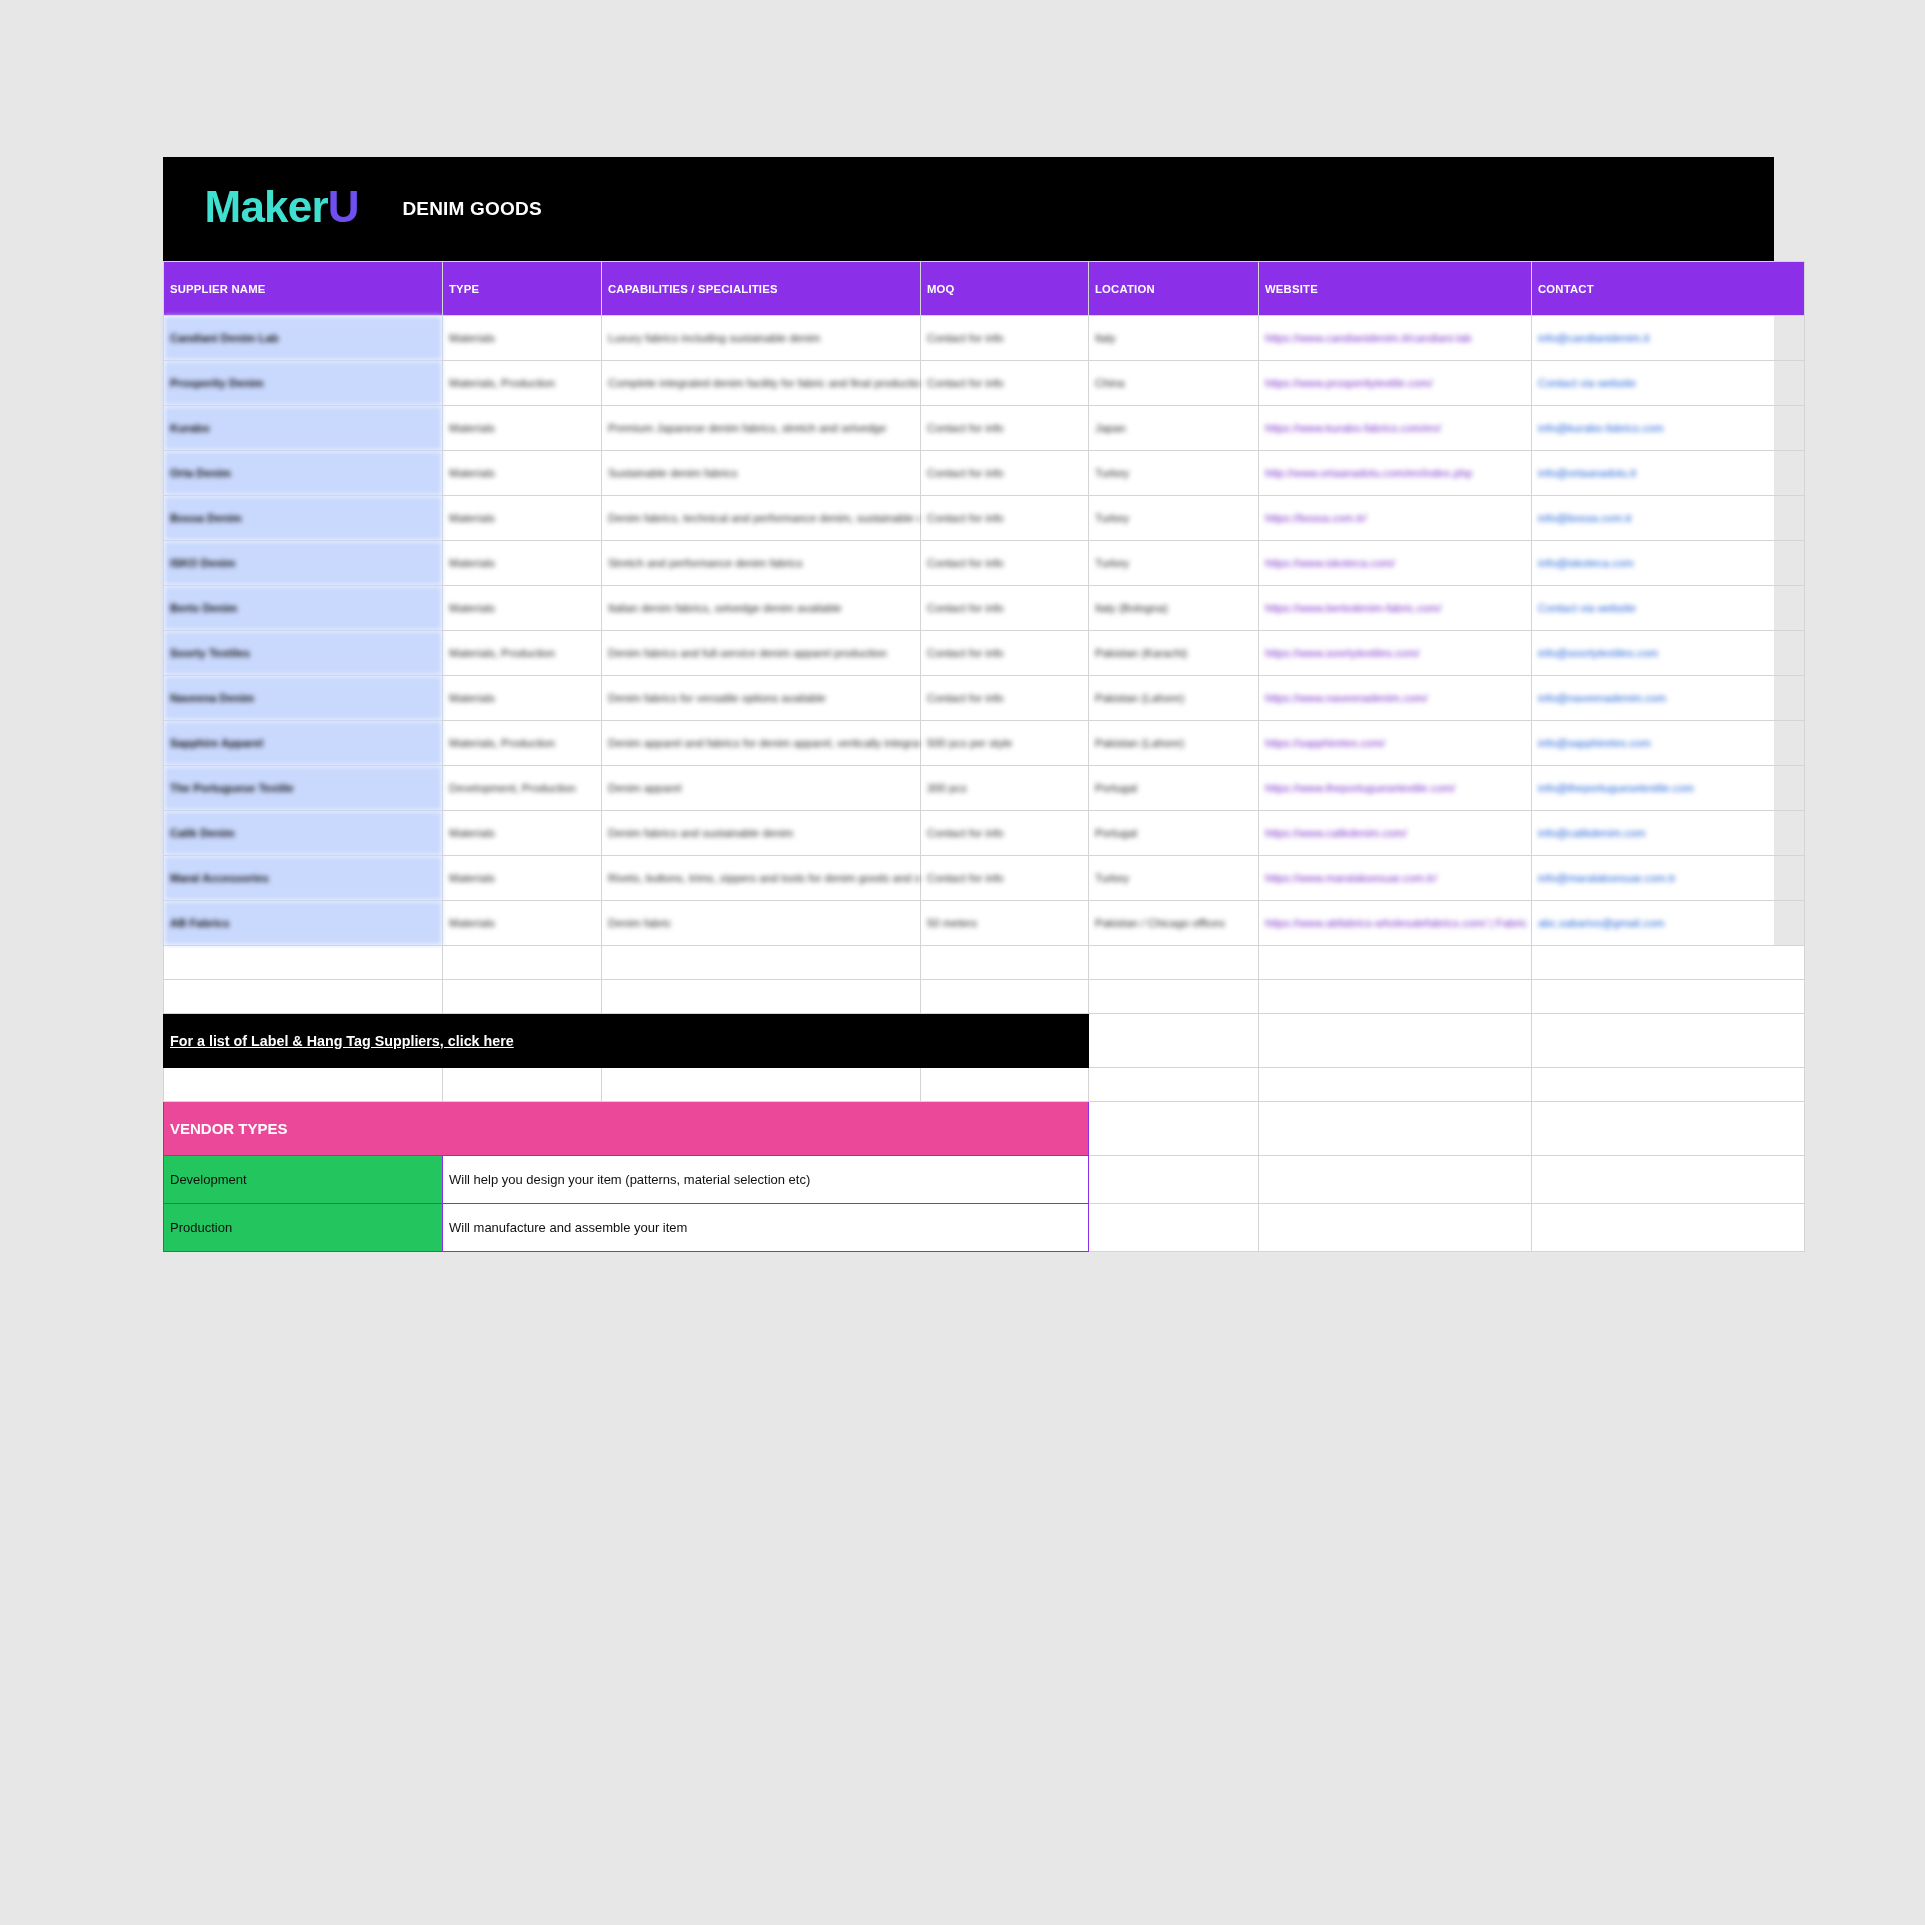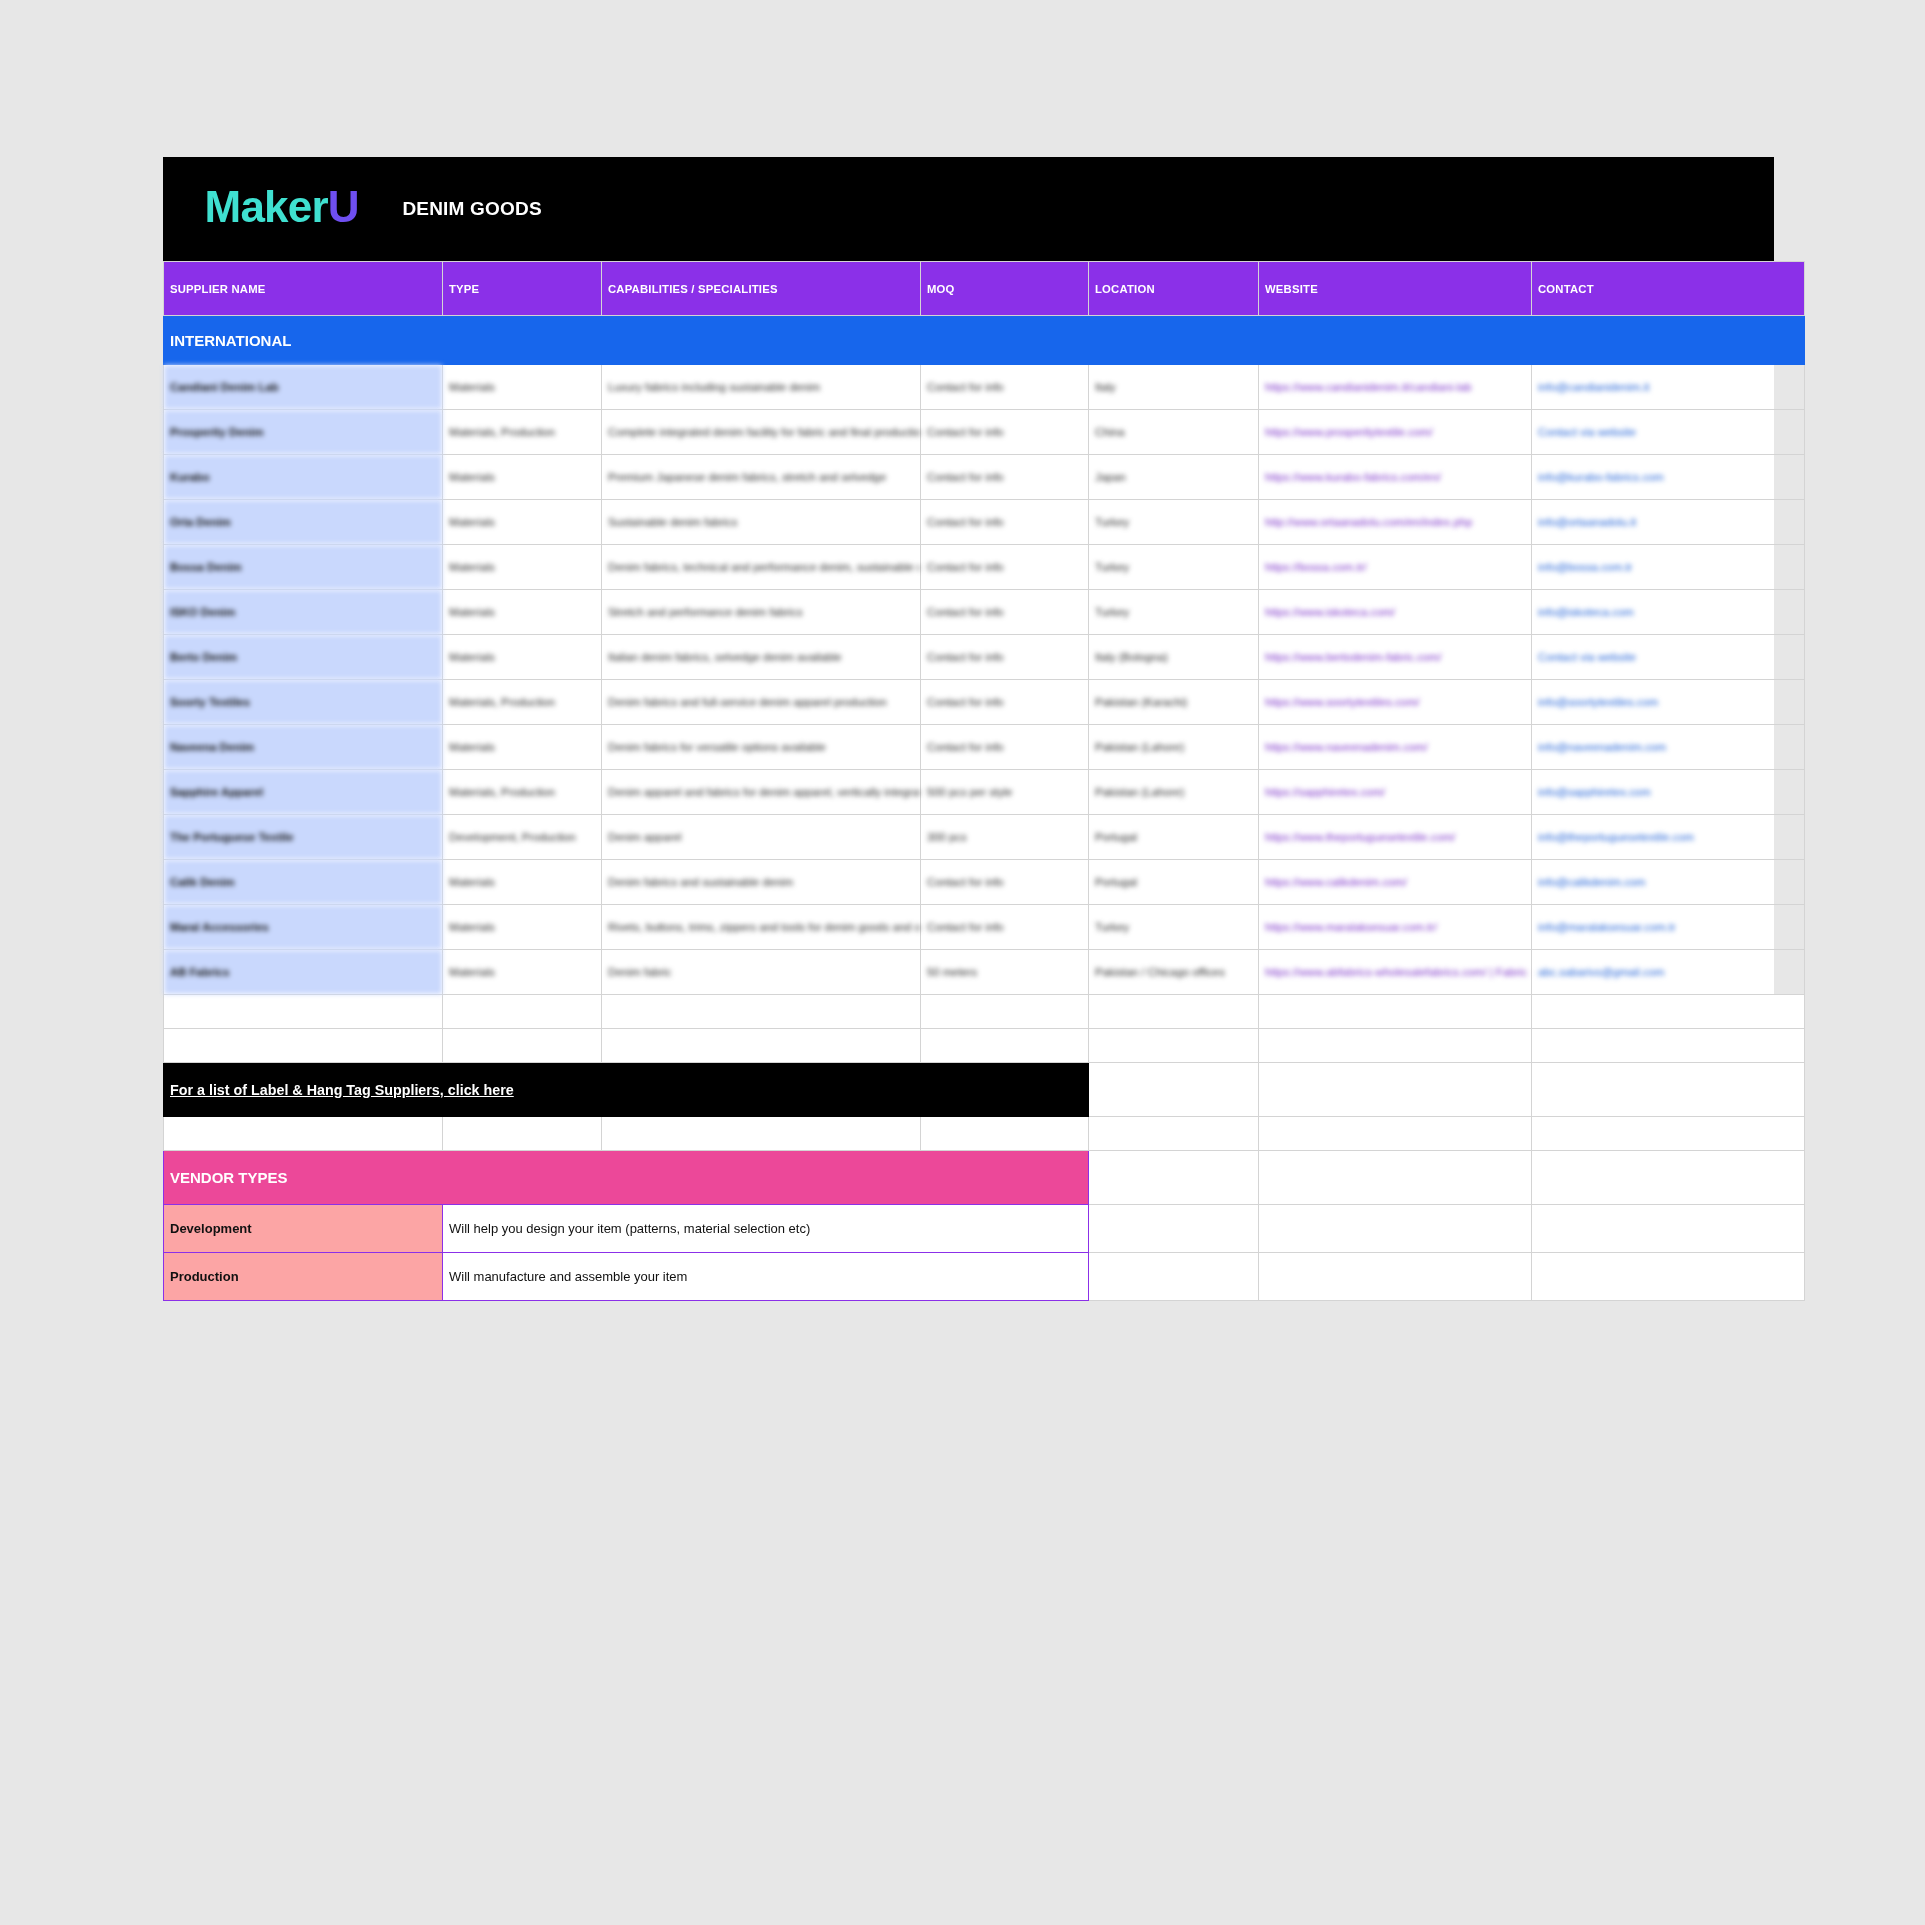--- a/index.html
+++ b/index.html
@@ -115,23 +115,23 @@
     background: #ec4899;
     color: #ffffff;
     font-weight: bold;
     font-size: 15px;
     height: 47px;
     border-color: #8b30e8;
   }
   tr.vendorhead td.filler { background: #ffffff; }
 
   tr.vendor td.vlabel {
-    background: #fca5a5;
+    background: #22c55e;
     color: #111;
-    font-weight: bold;
+    font-weight: normal;
     font-size: 13px;
     height: 41px;
     border: 0.8px solid #8b30e8;
   }
   tr.vendor td.vdesc {
     background: #ffffff;
     color: #111;
     font-size: 13px;
     border: 0.8px solid #8b30e8;
   }
@@ -165,23 +165,20 @@
         <th>SUPPLIER NAME</th>
         <th>TYPE</th>
         <th>CAPABILITIES / SPECIALITIES</th>
         <th>MOQ</th>
         <th>LOCATION</th>
         <th>WEBSITE</th>
         <th>CONTACT</th>
       </tr>
     </thead>
     <tbody id="tbody-main">
-      <tr class="section">
-        <td colspan="7">INTERNATIONAL</td>
-      </tr>
     <tr class="data">
           <td class="name blurred">Candiani Denim Lab</td>
           <td class="type blurred">Materials</td>
           <td class="cap blurred">Luxury fabrics including sustainable denim</td>
           <td class="moq blurred">Contact for info</td>
           <td class="loc blurred">Italy</td>
           <td class="web blurred">https://www.candianidenim.it/candiani-lab</td>
           <td class="con blurred">info@candianidenim.it</td>
         </tr>
         <tr class="data">

